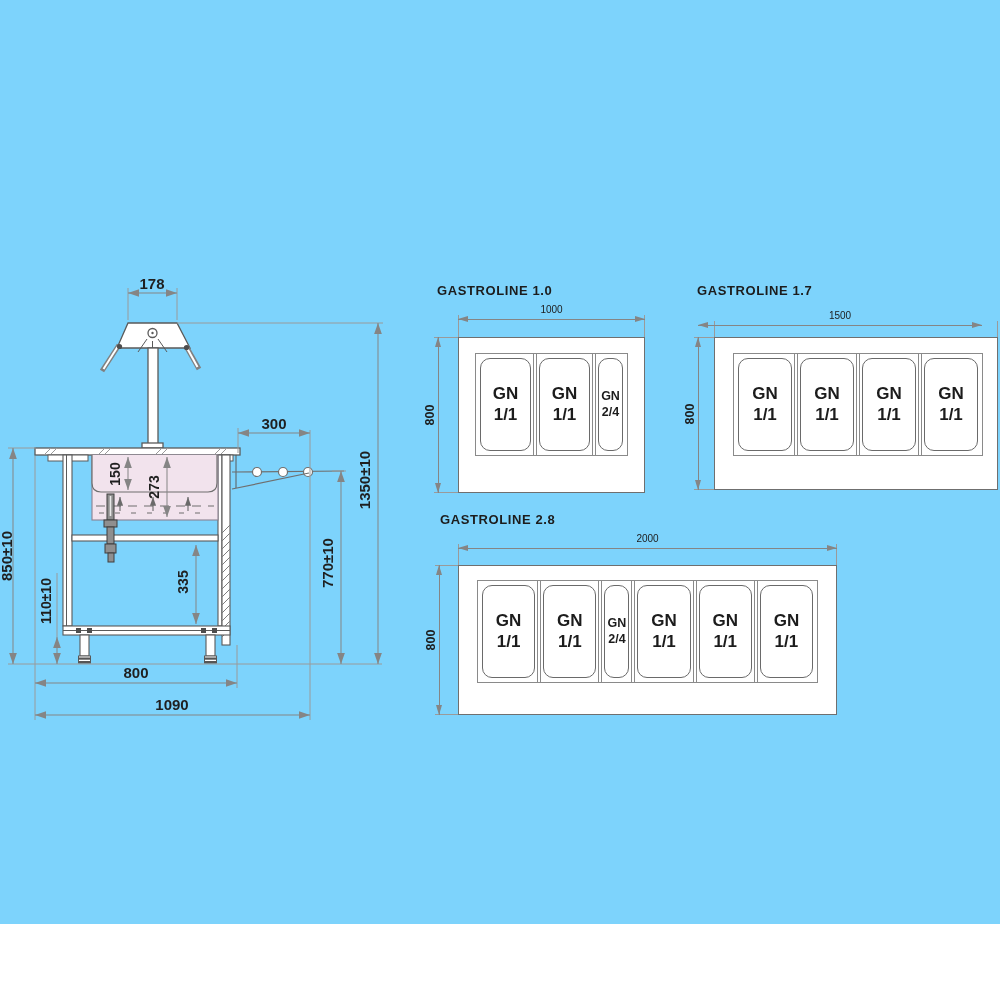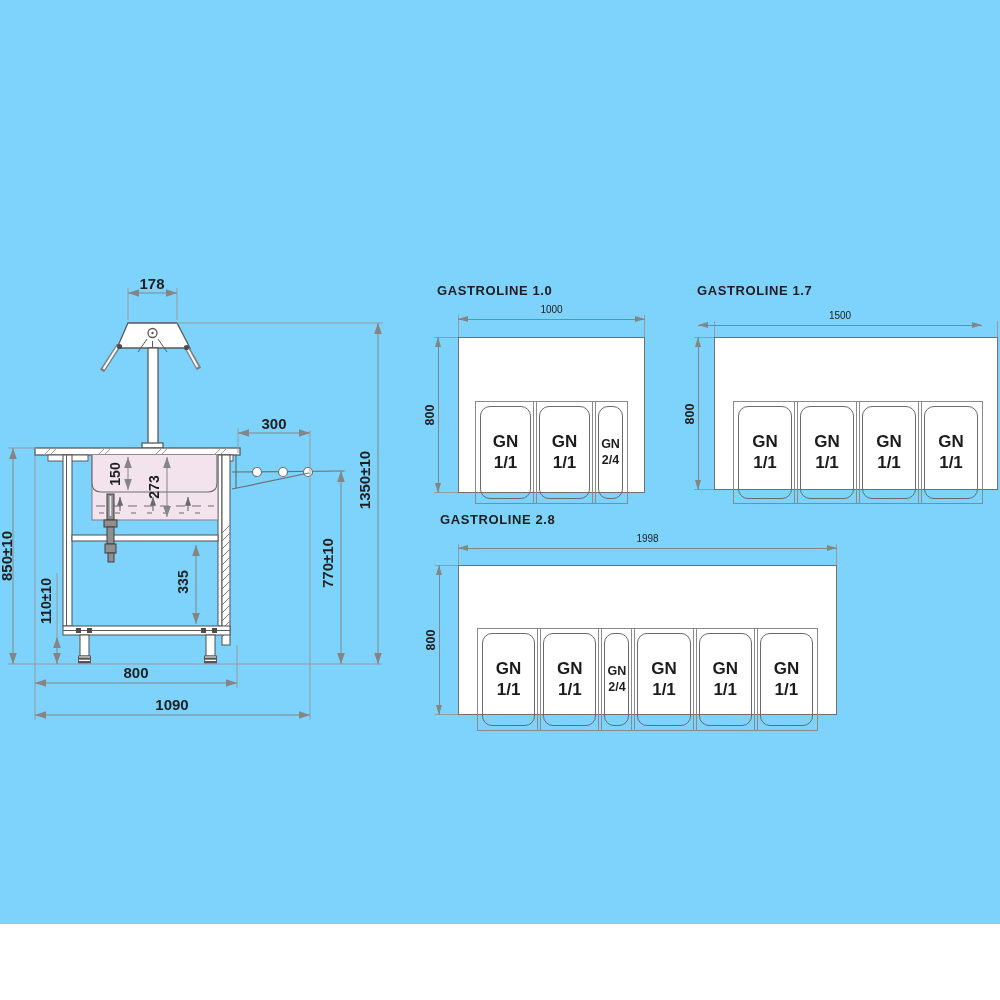--- a/index.html
+++ b/index.html
@@ -6,21 +6,21 @@
   #page{position:relative;width:1000px;height:924px;background:#7dd3fc;overflow:hidden;
         font-family:"Liberation Sans",sans-serif;color:#1c1c1c;}
   svg{position:absolute;left:0;top:0;}
   svg text{font-family:"Liberation Sans",sans-serif;font-weight:bold;fill:#1f1f1f;}
 
   
   .card{position:absolute;}
   .card-title{position:absolute;font-size:13px;font-weight:bold;letter-spacing:.6px;white-space:nowrap;}
   .outer-box{position:absolute;border:1.4px solid #6f6f6f;background:#fff;box-sizing:border-box;}
   .inner-box{position:absolute;border:1px solid #8a8a8a;box-sizing:border-box;display:flex;
-             align-items:stretch;padding:0 3px;margin-top:48px;}
+             align-items:stretch;padding:0 3px;}
   .pan{border:1.2px solid #6a6a6a;border-radius:10px;margin:4px 1px;display:flex;flex-direction:column;
        align-items:center;justify-content:center;line-height:1.22;box-sizing:border-box;}
   .pan.wide{flex:1 1 0;font-size:17px;font-weight:bold;}
   .pan.narrow{flex:0 0 25px;font-size:12.5px;font-weight:bold;}
   .pan-divider{flex:0 0 4px;border-left:1px solid #8a8a8a;border-right:1px solid #8a8a8a;
                box-sizing:border-box;margin:0 1px;}
   
   .dimh{position:absolute;height:0;border-top:1px solid #858585;}
   .dimh::before{content:"";position:absolute;left:0;top:-4px;width:0;height:0;
     border-top:3.5px solid transparent;border-bottom:3.5px solid transparent;border-right:10px solid #858585;}
@@ -283,21 +283,21 @@
           </div>
       </div>
     </div>
   </div>
 
   <div class="card" style="left:430px;top:510px;width:420px;height:215px;">
     <div class="card-title" style="left:10px;top:2px;">GASTROLINE 2.8</div>
     <div class="extv" style="left:28px;top:34px;height:21px;"></div>
     <div class="extv" style="left:406px;top:34px;height:21px;"></div>
     <div class="dimh" style="left:28px;top:38px;width:379px;">
-      <span class="dimh-label">1998</span>
+      <span class="dimh-label">2000</span>
     </div>
     <div class="exth" style="left:5px;top:55px;width:23px;"></div>
     <div class="exth" style="left:5px;top:204px;width:23px;"></div>
     <div class="dimv" style="left:9px;top:55px;height:150px;">
       <span class="dimv-label">800</span>
     </div>
     <div class="outer-box" style="left:28px;top:55px;width:379px;height:150px;">
       <div class="inner-box" style="left:18px;top:14px;width:341px;height:103px;">
         <div class="pan-strip" style="display:flex;flex:1;">
             <div class="pan wide">

